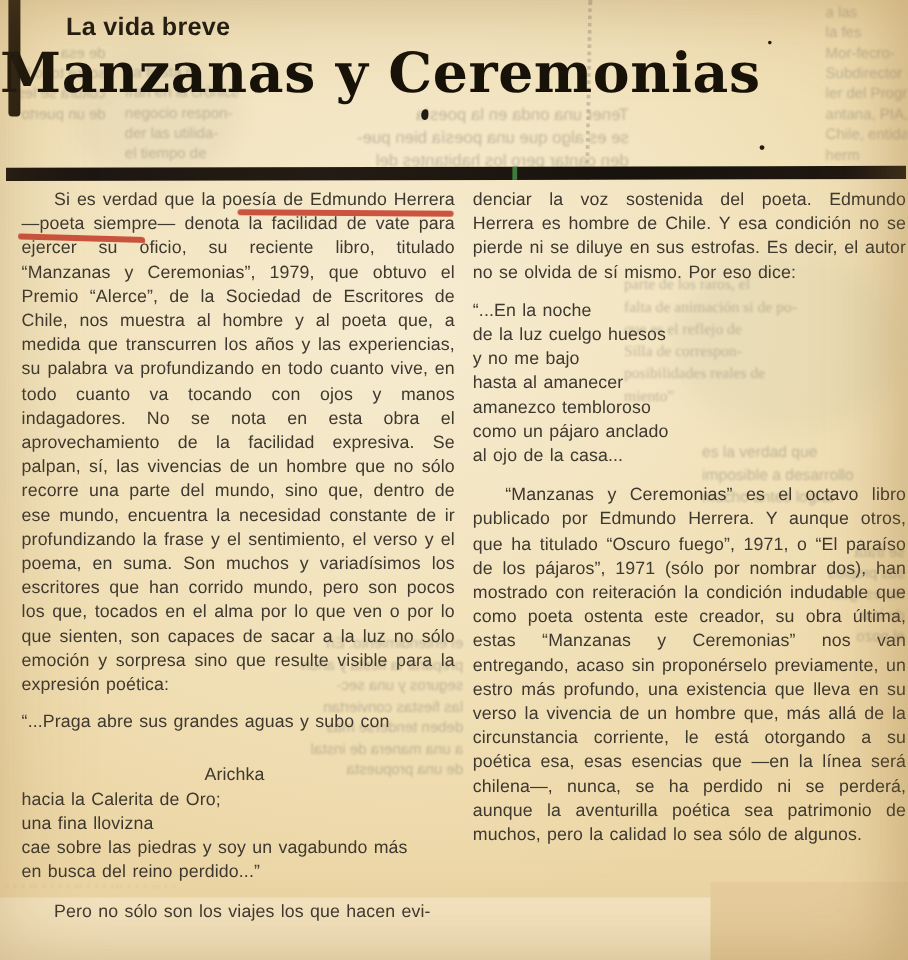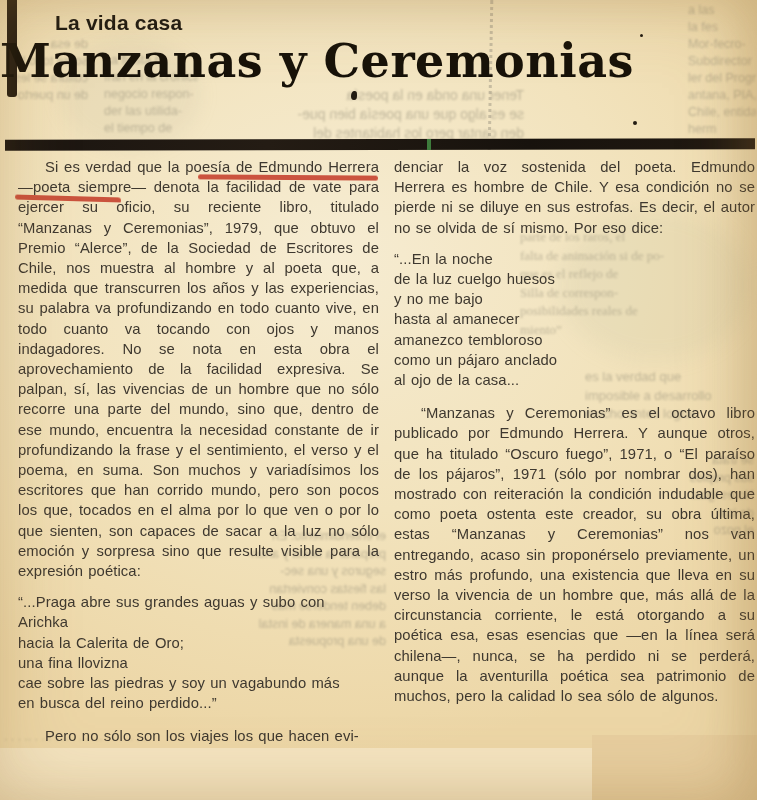--- a/index.html
+++ b/index.html
@@ -28,21 +28,21 @@
   .green-tick{position:absolute;left:422px;top:0;width:4px;height:11px;background:#3e7c3c;}
   
   .columns{position:absolute;left:18px;top:157px;width:737px;display:flex;gap:15px;
     color:#3e382f;filter:blur(.38px);}
   .col{width:361px;font-size:14.8px;line-height:20.2px;letter-spacing:.1px;word-spacing:1px;}
   .para{margin:0 0 11px 0;text-align:justify;}
   .para.indent{text-indent:27px;}
   .para:last-child{margin-bottom:0;}
   .poem{margin:2px 0 13px 0;}
   .poem-line{white-space:nowrap;}
-  .poem-line.right{text-align:left;padding-right:6px;}
+  .poem-line.right{text-align:center;padding-right:6px;margin-top:24px;}
   
   .dark-bar{position:absolute;left:7px;top:0;width:10px;height:97px;background:#261d12;
     border-radius:0 0 3px 3px;filter:blur(.4px);}
   .crease{position:absolute;left:489px;top:0;height:150px;width:0;
     border-left:3px dotted #a59d88;opacity:.55;transform:rotate(1deg);filter:blur(.6px);}
   .red-underline{position:absolute;height:5px;background:#c43a27;opacity:.85;
     border-radius:3px;filter:blur(.35px);}
   .u1{left:198px;top:175px;width:180px;transform:rotate(.4deg);}
   .u2{left:15px;top:196px;width:106px;transform:rotate(1.6deg);border-radius:4px 6px 2px 5px;}
   .speck{position:absolute;background:#221b12;border-radius:50%;filter:blur(.3px);}
@@ -130,21 +130,21 @@
         <div>el pozo</div>
       </div>
       <div class="ghost" style="left: 4px; top: 732px; width: 744px; font-size: 11px; line-height: 14px;">
         <div>· ·  ·   ··    ·  ·  ·      ·   ··        ·    ·  ·   ···    ·     ·  ·    ··      ·   ·</div>
       </div>
     </div>
 
   <div class="dark-bar"></div>
   <div class="crease"></div>
 
-  <div class="kicker">La vida casa</div>
+  <div class="kicker">La vida breve</div>
   <h1 class="title">Manzanas y Ceremonias</h1>
 
   <div class="rule">
     <span class="green-tick"></span>
   </div>
 
   <div class="columns">
     <div class="col" id="col-left">
         <p class="para indent">Si es verdad que la poesía de Edmundo Herrera —poeta siempre— denota la facilidad de vate para ejercer su oficio, su reciente libro, titulado “Manzanas y Ceremonias”, 1979, que obtuvo el Premio “Alerce”, de la Sociedad de Escritores de Chile, nos muestra al hombre y al poeta que, a medida que transcurren los años y las experiencias, su palabra va profundizando en todo cuanto vive, en todo cuanto va tocando con ojos y manos indagadores. No se nota en esta obra el aprovechamiento de la facilidad expresiva. Se palpan, sí, las vivencias de un hombre que no sólo recorre una parte del mundo, sino que, dentro de ese mundo, encuentra la necesidad constante de ir profundizando la frase y el sentimiento, el verso y el poema, en suma. Son muchos y variadísimos los escritores que han corrido mundo, pero son pocos los que, tocados en el alma por lo que ven o por lo que sienten, son capaces de sacar a la luz no sólo emoción y sorpresa sino que resulte visible para la expresión poética:</p>
         <div class="poem">

